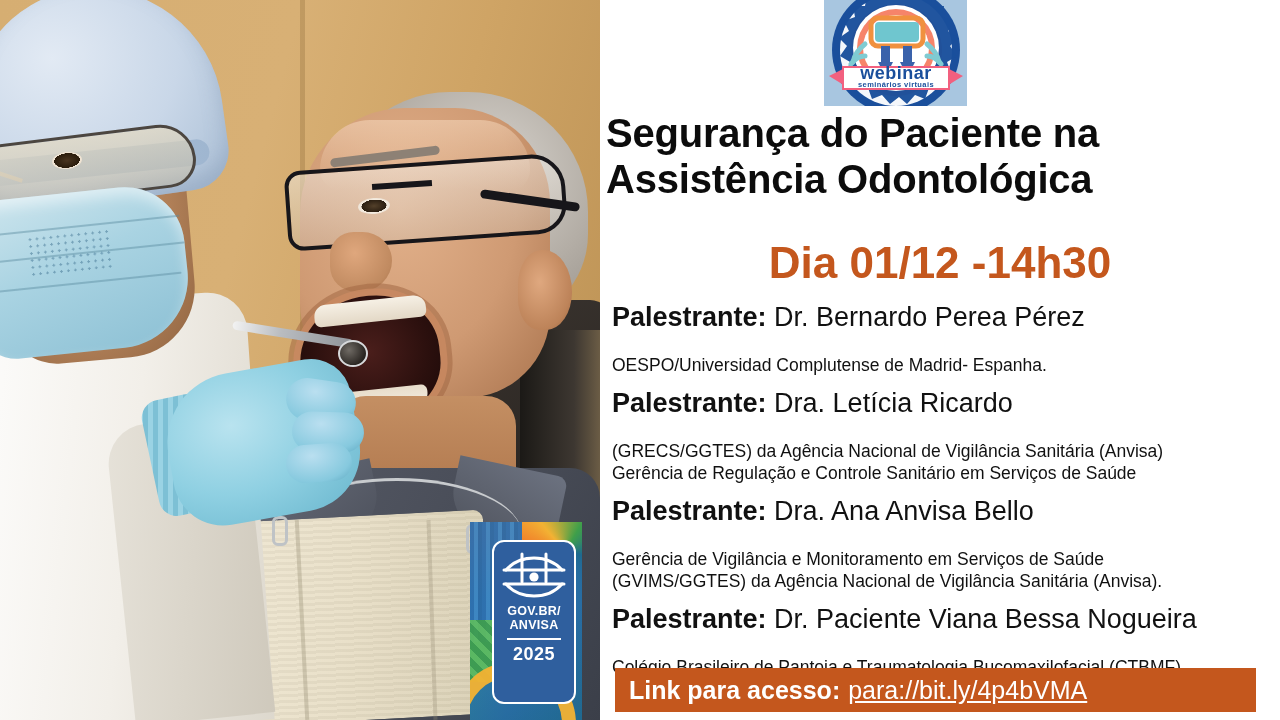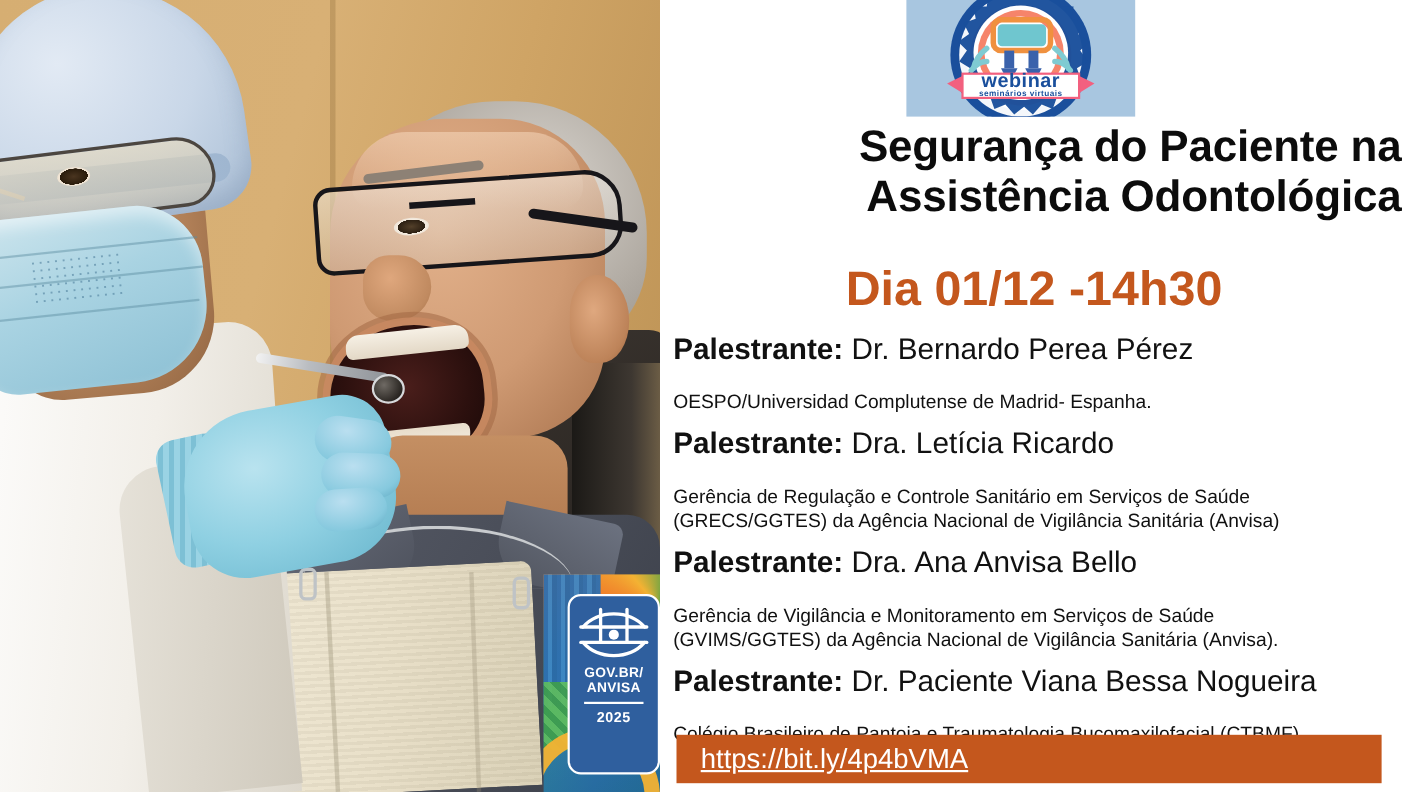--- a/index.html
+++ b/index.html
@@ -283,22 +283,22 @@
   .bib-fold2 {
     position:absolute; left: 430px; top: 520px; width: 4px; height: 200px;
     background: rgba(150,140,115,.3); transform: rotate(-2deg);
   }
   .clip-l { position:absolute; left: 272px; top: 516px; width: 10px; height: 24px; border: 3px solid #bfc3c6; border-radius: 6px; }
   .clip-r { position:absolute; left: 466px; top: 524px; width: 10px; height: 24px; border: 3px solid #bfc3c6; border-radius: 6px; }
 
   
   .anvisa {
     position: absolute;
-    left: 494px; top: 522px;
-    width: 123px; height: 198px;
+    left: 470px; top: 522px;
+    width: 112px; height: 198px;
     overflow: hidden;
   }
   .anvisa-bg {
     position:absolute; inset:0;
     background:
       linear-gradient(150deg, rgba(0,0,0,0) 55%, rgba(0,90,70,.25) 100%),
       conic-gradient(from 200deg at 85% 15%, #2e6fb0 0deg, #2f8f8f 40deg, #f07d2a 80deg, #f3b233 120deg, #3f9f4a 190deg, #1e6a8f 260deg, #2e6fb0 360deg);
   }
   .anvisa-stripes {
     position:absolute; left: 0; top: 0; width: 52px; height: 120px;
@@ -320,43 +320,43 @@
     width: 80px; height: 160px;
     background: #2f5f9e;
     border: 2px solid #ffffff;
     border-radius: 12px;
     color:#fff;
     text-align:center;
   }
   .anvisa-mark { position:relative; width: 64px; height: 52px; margin: 8px auto 2px; }
   .anvisa-name { font-size: 12.5px; font-weight: 700; letter-spacing:.3px; line-height: 14px; font-family:"Liberation Sans", sans-serif;}
   .anvisa-rule { width: 54px; height: 2px; background:#fff; margin: 6px auto 4px; }
-  .anvisa-year { font-size: 13px; font-weight: 700; letter-spacing: .5px; }
+  .anvisa-year { font-size: 18px; font-weight: 700; letter-spacing: .5px; }
 
   
   .content {
     position:absolute;
     left: 600px; top: 0;
     width: 680px; height: 720px;
     background: #ffffff;
   }
   .webinar-logo {
     position:absolute;
     left: 224px; top: 0;
-    width: 208px; height: 106px;
+    width: 143px; height: 106px;
     background: #a8c6e0;
     overflow: hidden;
   }
   .badge-wrap { position:absolute; left: 50%; top: 50%; transform: translate(-50%,-50%); width: 150px; height: 138px; }
 
   .title {
     position:absolute;
     left: 6px; top: 110px;
     width: 668px;
-    text-align: right;
+    text-align: left;
     font-size: 40px;
     line-height: 46px;
     font-weight: 700;
     color: #0c0c0c;
     letter-spacing: -0.2px;
   }
   .datetime {
     position:absolute;
     left: 6px; top: 238px;
     width: 668px;
@@ -553,22 +553,22 @@
       </div>
       <div class="spk-aff">
         <div>OESPO/Universidad Complutense de Madrid- Espanha.</div>
       </div>
 
       <div class="spk-line">
         <span class="lbl">Palestrante:</span>
         <span class="nm">Dra. Letícia Ricardo</span>
       </div>
       <div class="spk-aff">
+        <div>(GRECS/GGTES) da Agência Nacional de Vigilância Sanitária (Anvisa)</div>
         <div>Gerência de Regulação e Controle Sanitário em Serviços de Saúde</div>
-        <div>(GRECS/GGTES) da Agência Nacional de Vigilância Sanitária (Anvisa)</div>
       </div>
 
       <div class="spk-line">
         <span class="lbl">Palestrante:</span>
         <span class="nm">Dra. Ana Anvisa Bello</span>
       </div>
       <div class="spk-aff">
         <div>Gerência de Vigilância e Monitoramento em Serviços de Saúde</div>
         <div>(GVIMS/GGTES) da Agência Nacional de Vigilância Sanitária (Anvisa).</div>
       </div>
@@ -577,17 +577,18 @@
         <span class="lbl">Palestrante:</span>
         <span class="nm">Dr. Paciente Viana Bessa Nogueira</span>
       </div>
       <div class="spk-aff">
         <div>Colégio Brasileiro de Pantoja e Traumatologia Bucomaxilofacial (CTBMF)</div>
       </div>
 
     </div>
 
     <div class="linkbar">
-      <a class="lk-url" href="#">https://bit.ly/4p4bVMA</a>
+      <span class="lk-label">Link para acesso:</span>
+      <a class="lk-url" href="#">para://bit.ly/4p4bVMA</a>
     </div>
 
   </div>
 </div>
 
 </body></html>

